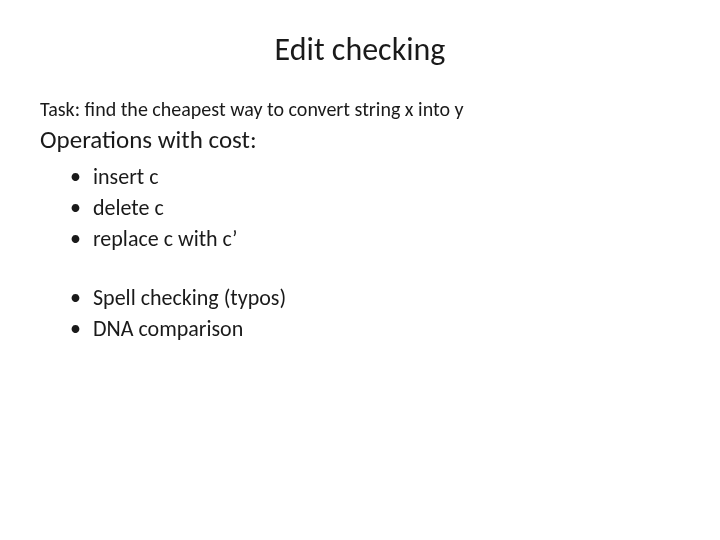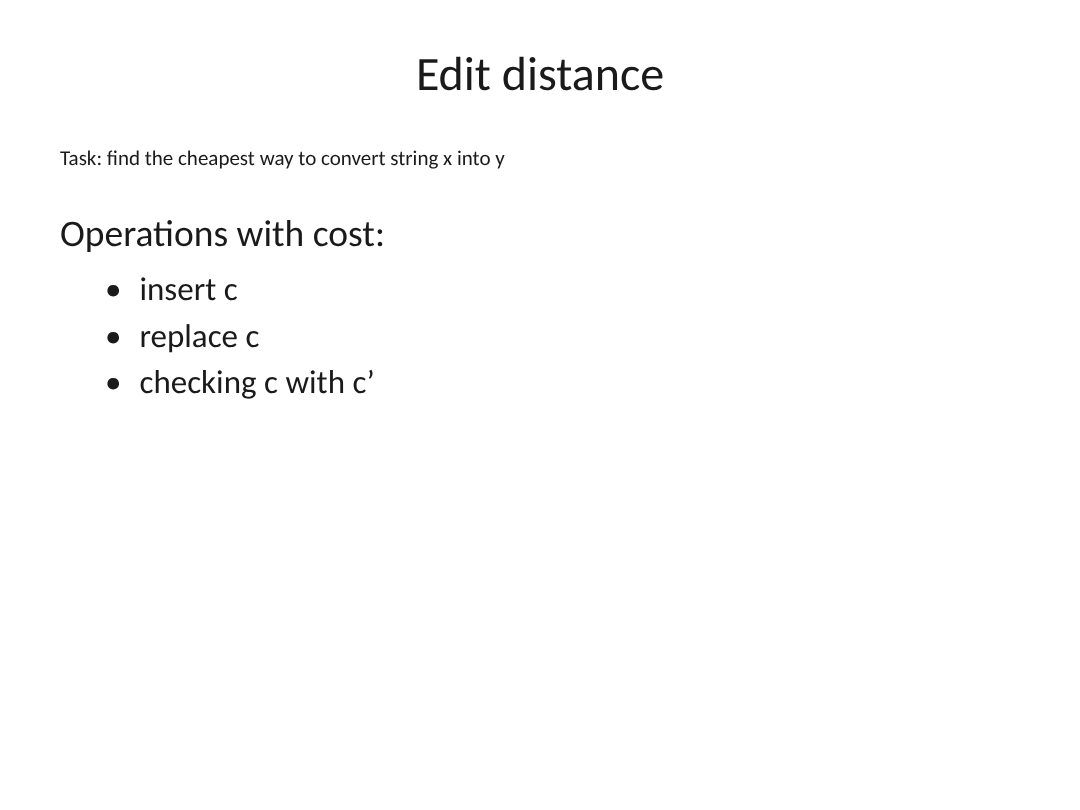--- a/index.html
+++ b/index.html
@@ -30,22 +30,22 @@
     .title {
       width: 100%;
       text-align: center;
       font-size: 32px;
       font-weight: normal;
       margin-bottom: 28px;
       color: #1a1a1a;
     }
 
     .task-line {
-      font-size: 14px;
-      margin-bottom: 26px;
+      font-size: 20px;
+      margin-bottom: 3px;
       color: #1a1a1a;
     }
 
     .operations-label {
       font-size: 25px;
       margin-bottom: 8px;
       color: #1a1a1a;
     }
 
     .bullet-list {
@@ -72,33 +72,41 @@
       font-size: 22px;
       margin-bottom: 8px;
       color: #1a1a1a;
     }
   </style>
 </head>
 <body>
 
 <div class="slide">
 
-  <h1 class="title">Edit distance</h1>
+  <h1 class="title">Edit checking</h1>
 
   <p class="task-line">Task: find the cheapest way to convert string x into y</p>
 
   <p class="operations-label">Operations with cost:</p>
 
   <ul class="bullet-list">
     <li>
       <span>insert  c</span>
     </li>
     <li>
-      <span>replace  c</span>
+      <span>delete  c</span>
     </li>
     <li>
-      <span>checking  c  with  c’</span>
+      <span>replace  c  with  c’</span>
     </li>
   </ul>
 
 
+  <ul class="bullet-list">
+    <li>
+      <span>Spell checking (typos)</span>
+    </li>
+    <li>
+      <span>DNA comparison</span>
+    </li>
+  </ul>
 
 </div>
 
 </body></html>

